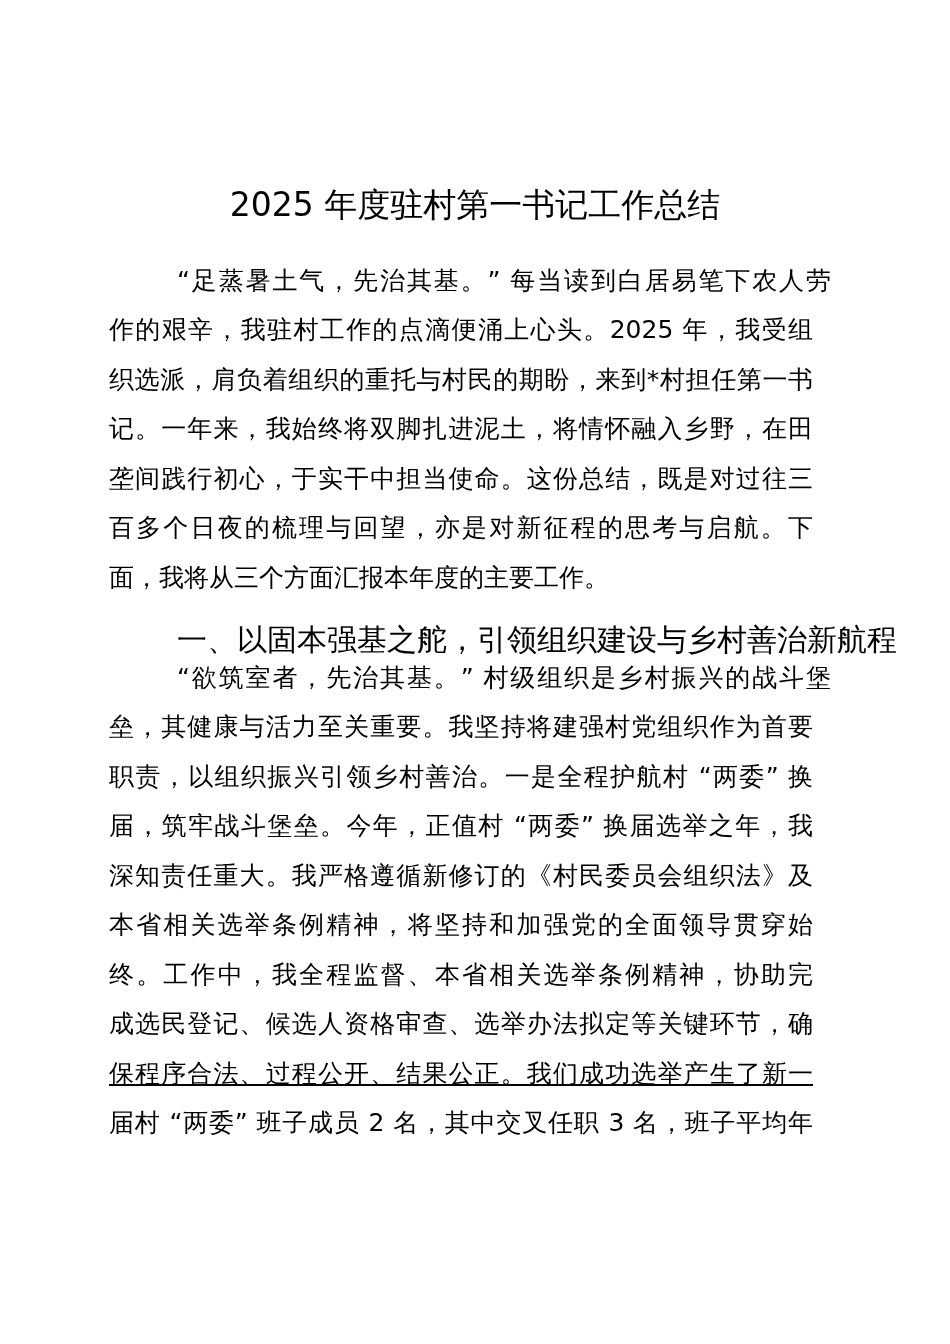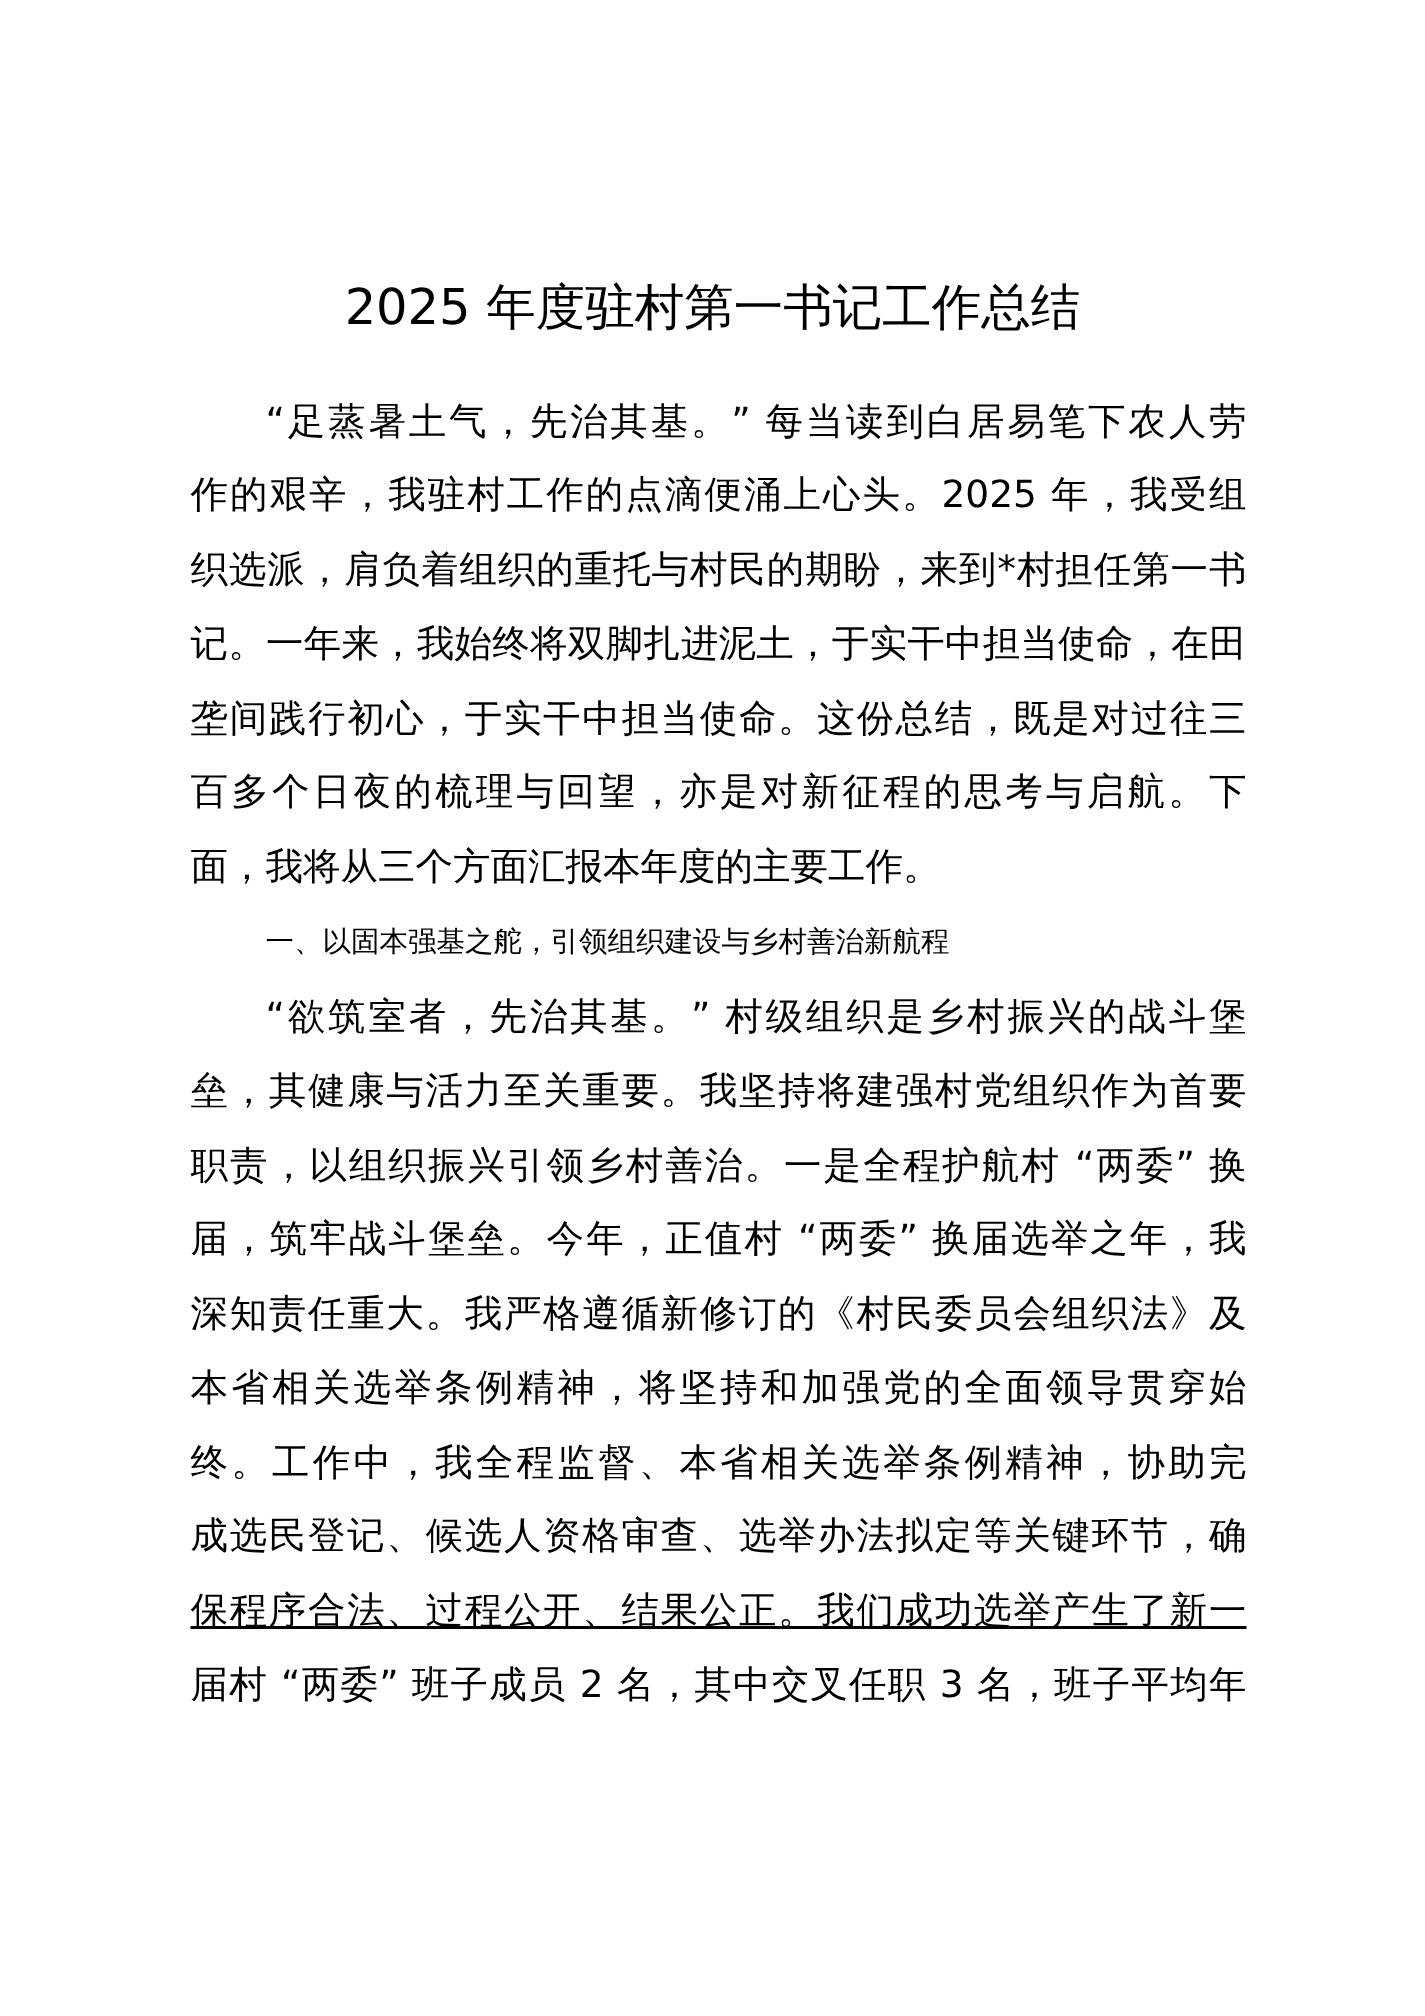--- a/index.html
+++ b/index.html
@@ -1,36 +1,36 @@
 <!DOCTYPE html>
 <html><head>
 <meta charset="utf-8">
 <style>
   html, body { margin: 0; padding: 0; background: #ffffff; }
   body { width: 950px; height: 1344px; position: relative; overflow: hidden;
          font-family: "DejaVu Sans", "Liberation Sans", sans-serif; color: #000000; }
   .page { position: absolute; left: 0; top: 0; width: 950px; height: 1344px; background: #ffffff; }
   .title { position: absolute; left: 0; width: 950px; top: 183px; text-align: center;
            font-size: 33px; line-height: 44px; letter-spacing: 0px; }
-  .line { position: absolute; left: 127px; width: 704px; font-size: 25px; line-height: 34px;
+  .line { position: absolute; left: 109px; width: 704px; font-size: 25px; line-height: 34px;
           white-space: nowrap; text-align: justify; text-align-last: justify; }
   .line.last { text-align-last: left; }
   .line.indent { left: 177px; width: 654px; }
-  .heading { position: absolute; left: 177px; font-size: 19px; line-height: 34px; white-space: nowrap; }
+  .heading { position: absolute; left: 177px; font-size: 30px; line-height: 34px; white-space: nowrap; margin-top: 12px; }
 </style>
 </head>
 <body>
 
 <div class="page">
   <div class="title">2025 年度驻村第一书记工作总结</div>
 
   <div class="line indent" style="top:264px;">“足蒸暑土气，先治其基。” 每当读到白居易笔下农人劳</div>
   <div class="line" style="top:313px;">作的艰辛，我驻村工作的点滴便涌上心头。2025 年，我受组</div>
   <div class="line" style="top:363px;">织选派，肩负着组织的重托与村民的期盼，来到*村担任第一书</div>
-  <div class="line" style="top:412px;">记。一年来，我始终将双脚扎进泥土，于实干中担当使命，在田</div>
+  <div class="line" style="top:412px;">记。一年来，我始终将双脚扎进泥土，将情怀融入乡野，在田</div>
   <div class="line" style="top:462px;">垄间践行初心，于实干中担当使命。这份总结，既是对过往三</div>
   <div class="line" style="top:511px;">百多个日夜的梳理与回望，亦是对新征程的思考与启航。下</div>
   <div class="line last" style="top:561px;">面，我将从三个方面汇报本年度的主要工作。</div>
 
   <div class="heading" style="top:611px;">一、以固本强基之舵，引领组织建设与乡村善治新航程</div>
 
   <div class="line indent" style="top:661px;">“欲筑室者，先治其基。” 村级组织是乡村振兴的战斗堡</div>
   <div class="line" style="top:710px;">垒，其健康与活力至关重要。我坚持将建强村党组织作为首要</div>
   <div class="line" style="top:760px;">职责，以组织振兴引领乡村善治。一是全程护航村 “两委” 换</div>
   <div class="line" style="top:809px;">届，筑牢战斗堡垒。今年，正值村 “两委” 换届选举之年，我</div>

